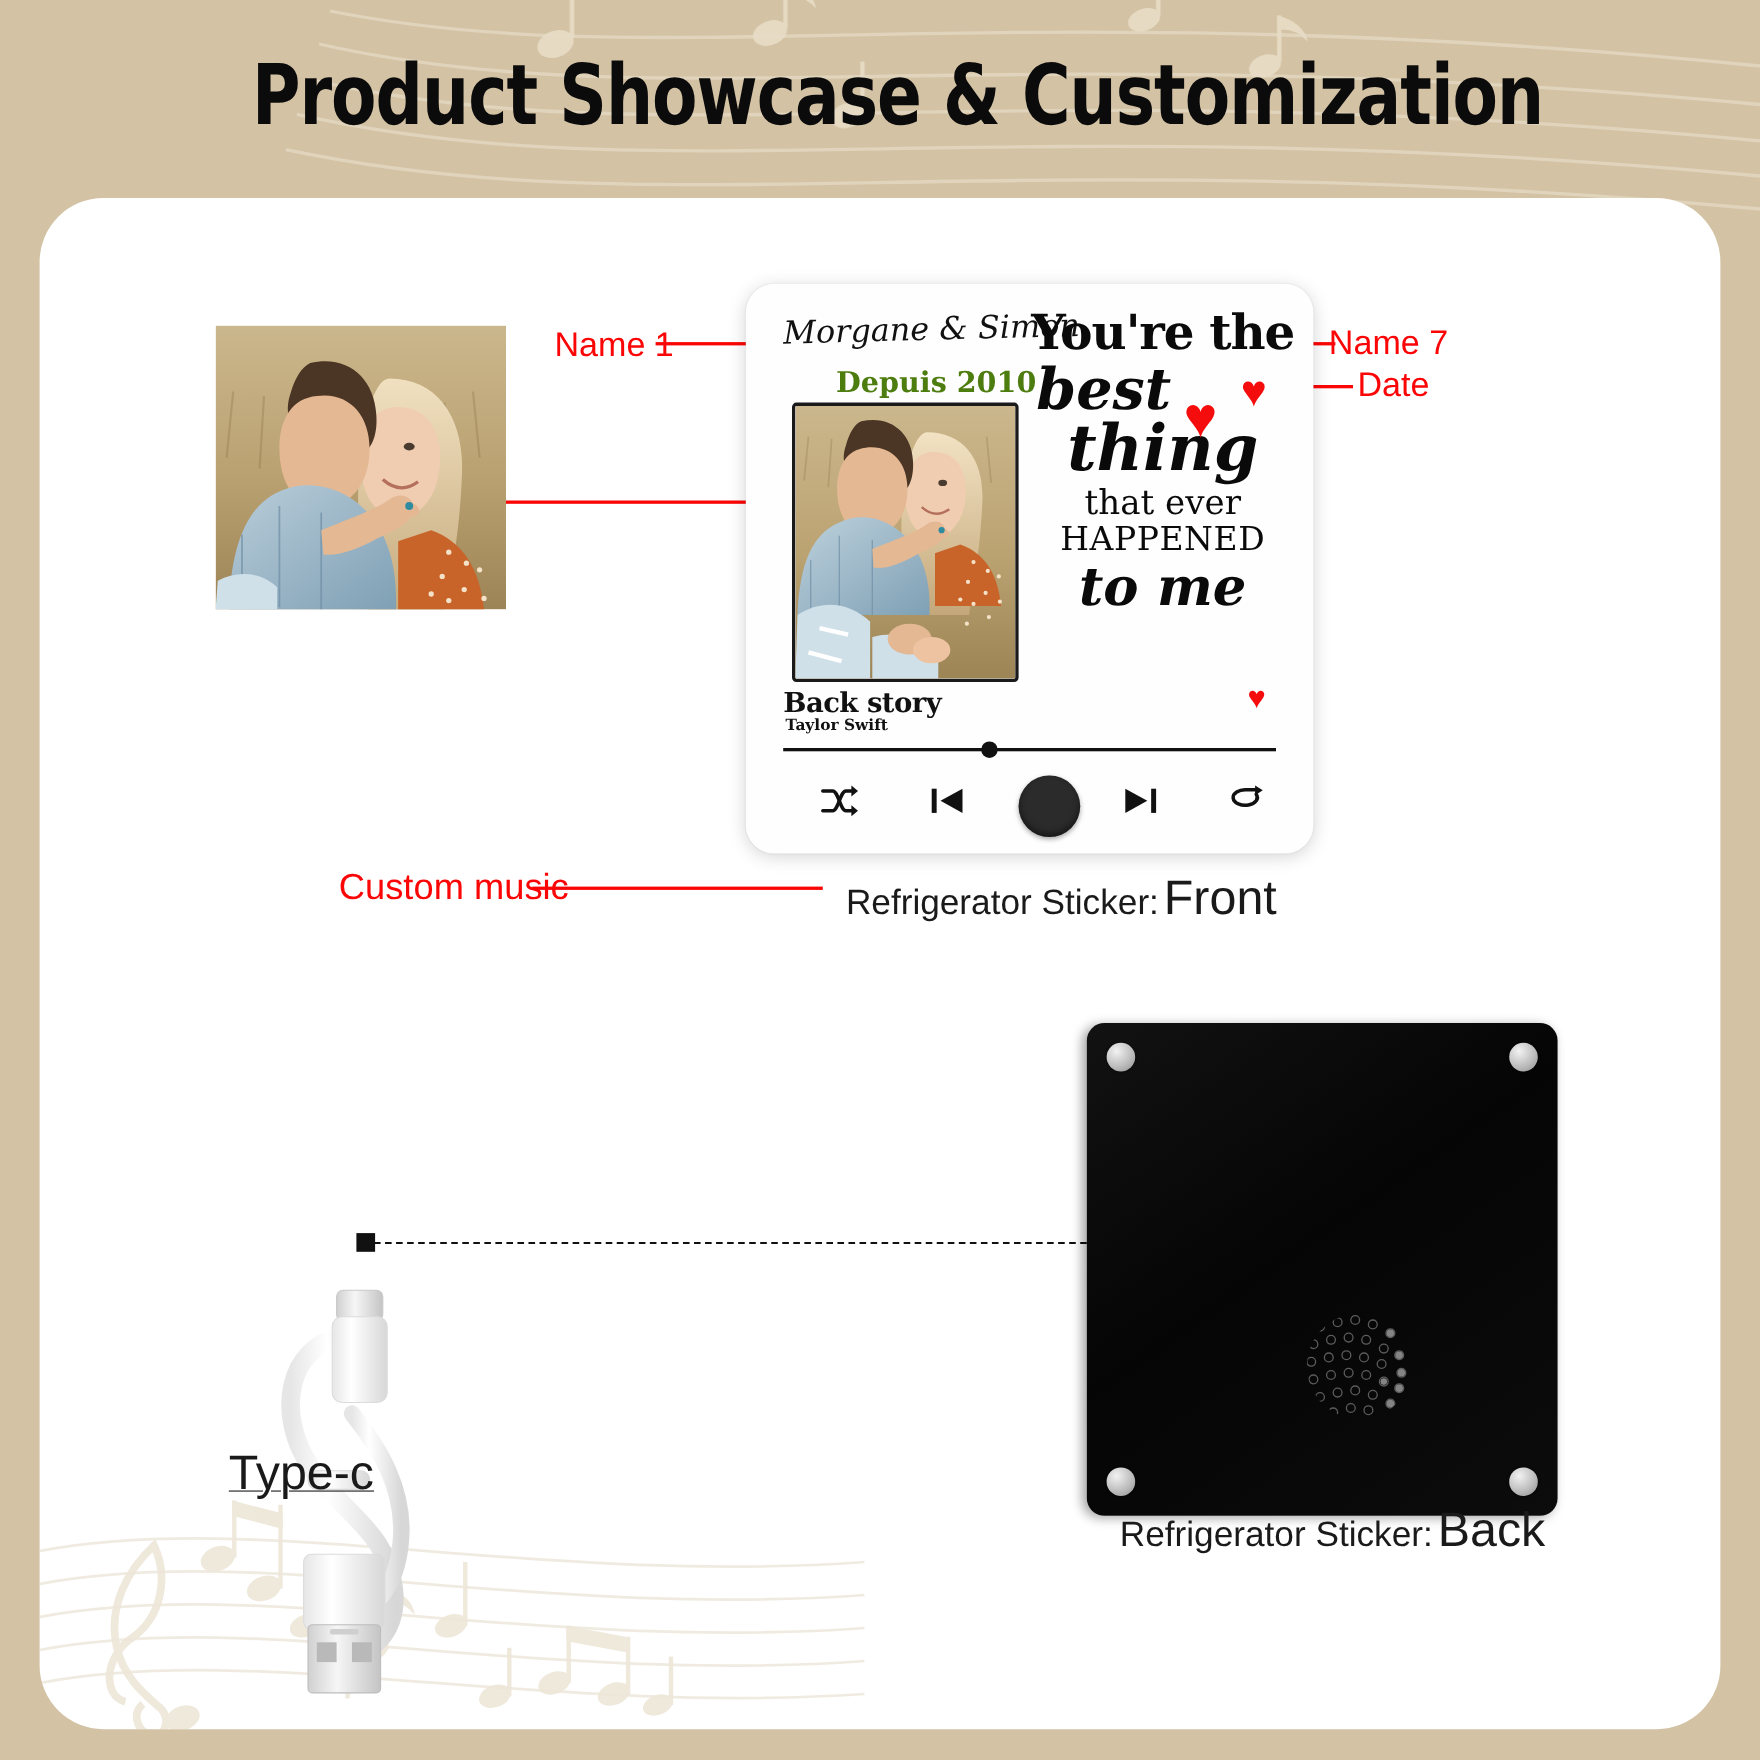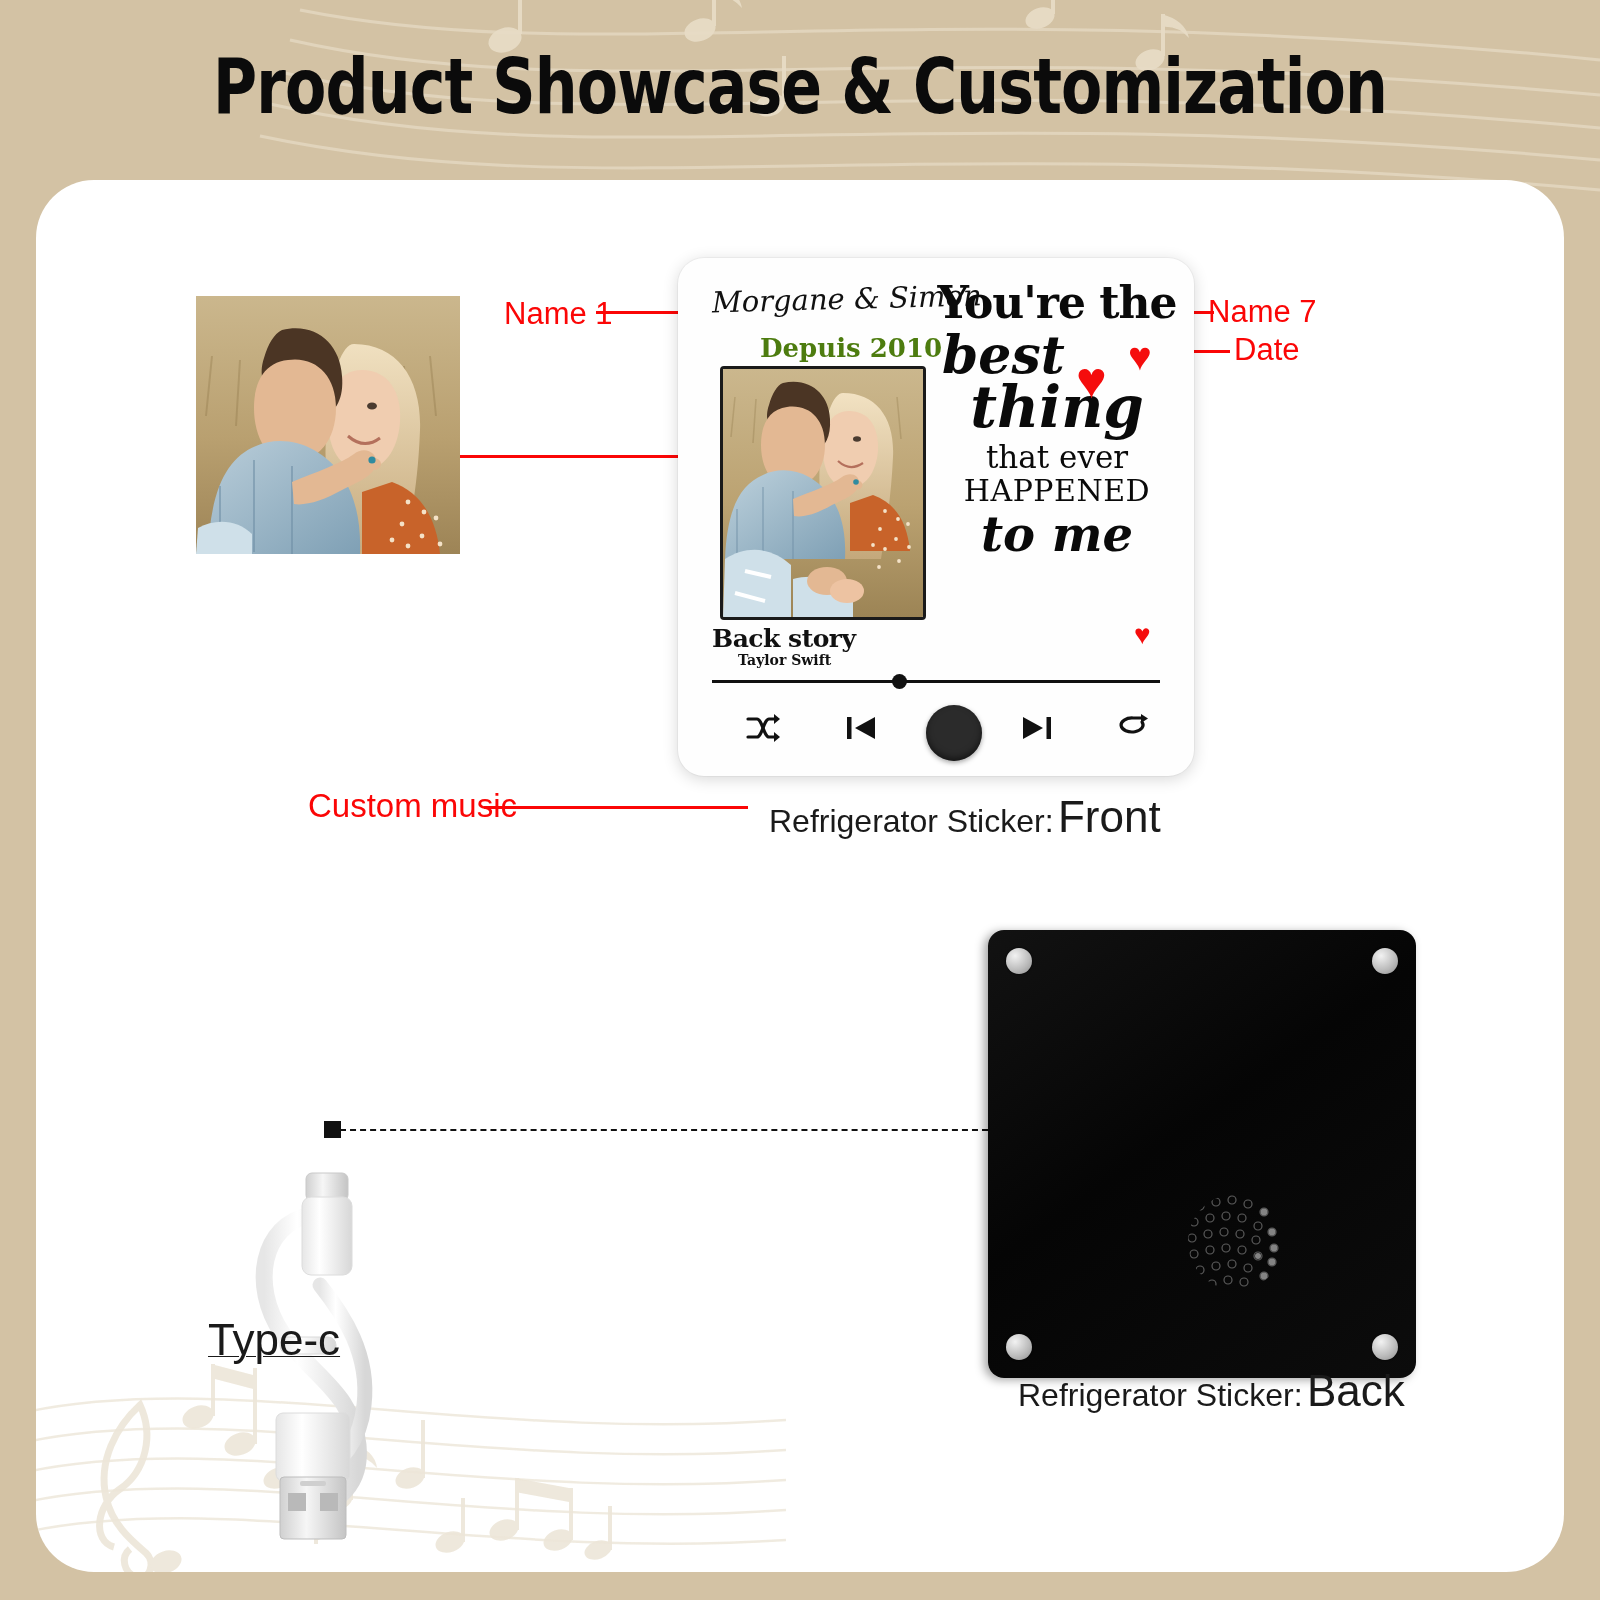--- a/index.html
+++ b/index.html
@@ -6,21 +6,21 @@
   body{
     width:1600px;height:1600px;
     background:#d3c2a4;
     font-family:"Liberation Sans", sans-serif;
     overflow:hidden;
     position:relative;
   }
   .bg-notes{position:absolute;inset:0;pointer-events:none;}
   
   #header{
-    position:absolute;left:0;top:0;width:1336px;height:180px;
+    position:absolute;left:16px;top:0;width:1336px;height:180px;
   }
   #page-title{
     position:absolute;left:0;top:42px;width:1600px;
     text-align:center;
     font-family:"DejaVu Sans Condensed","Liberation Sans Narrow","Liberation Sans",sans-serif;
     font-weight:bold;
     font-size:76px;
     letter-spacing:-1px;
     color:#0b0b0b;
     transform:scaleX(0.88);
@@ -99,21 +99,21 @@
   #heart-c{left:456px;top:363px;font-size:28px;}
   
   #song-title{
     position:absolute;left:34px;top:366px;
     font-family:"DejaVu Serif","Liberation Serif",serif;
     font-weight:bold;font-size:25px;color:#111;letter-spacing:-.5px;
   }
   #song-artist{
     position:absolute;left:36px;top:394px;
     font-family:"DejaVu Serif","Liberation Serif",serif;
-    font-weight:bold;font-size:14px;color:#111;margin-left:24px;
+    font-weight:bold;font-size:14px;color:#111;
   }
   #progress-bar{
     position:absolute;left:34px;top:422px;width:448px;height:3px;background:#111;
   }
   #progress-knob{
     position:absolute;left:214px;top:416px;width:15px;height:15px;
     background:#111;border-radius:50%;
   }
   #controls{
     position:absolute;left:34px;top:445px;width:448px;height:70px;

